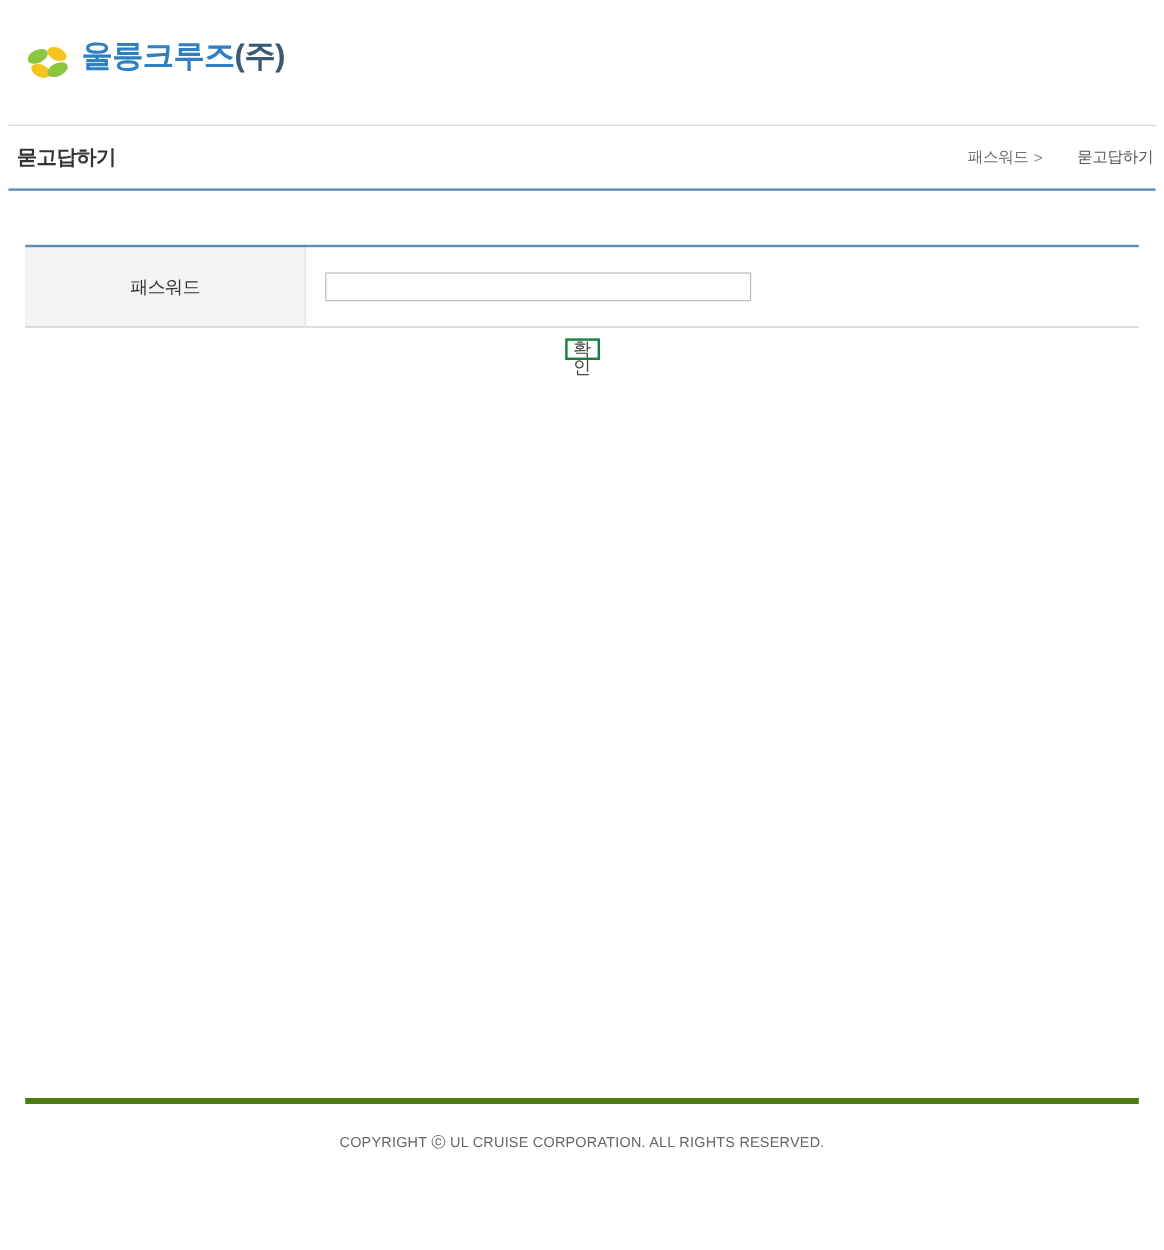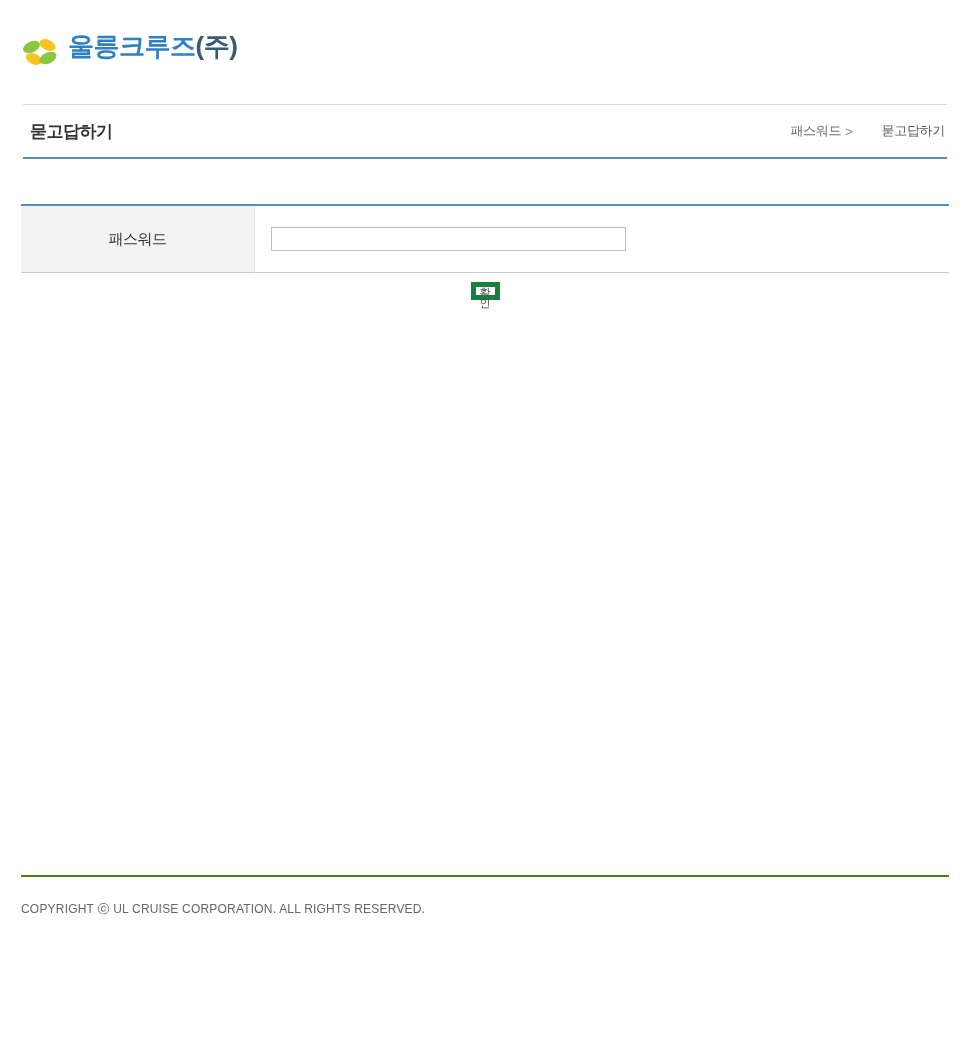--- a/index.html
+++ b/index.html
@@ -44,21 +44,21 @@
     letter-spacing: -0.5px;
     line-height: 1;
     white-space: nowrap;
   }
   .brand-text .part-blue { color: #2f7fc1; }
   .brand-text .part-dark { color: #3a5a74; }
 
   
   .titlebar {
     position: relative;
-    margin: 0 23px;
+    margin: 0 7px;
     height: 52px;
     border-top: 1px solid #d8d8d8;
     border-bottom: 2px solid #5b8db8;
     display: flex;
     align-items: center;
     justify-content: space-between;
   }
   .page-title {
     font-size: 17px;
     font-weight: bold;
@@ -123,38 +123,38 @@
 
   .submit-row {
     margin-top: 9px;
     display: flex;
     justify-content: center;
   }
   .submit-button {
     width: 29px;
     height: 18px;
     box-sizing: border-box;
-    border: 5px solid #15803d;
+    border: 2px solid #15803d;
     background: #ffffff;
     font-family: "Liberation Sans", sans-serif;
-    font-size: 11px;
+    font-size: 15px;
     line-height: 1;
     color: #444444;
     padding: 0;
     cursor: pointer;
   }
 
   
   .footer {
     position: absolute;
     left: 21px;
     right: 21px;
-    top: 875px;
-    border-top: 2px solid #4d7c0f;
-    text-align: left;
+    top: 915px;
+    border-top: 5px solid #4d7c0f;
+    text-align: center;
   }
   .copyright {
     margin-top: 24px;
     font-size: 12px;
     color: #666666;
     letter-spacing: 0.2px;
   }
 </style>
 </head>
 <body>

